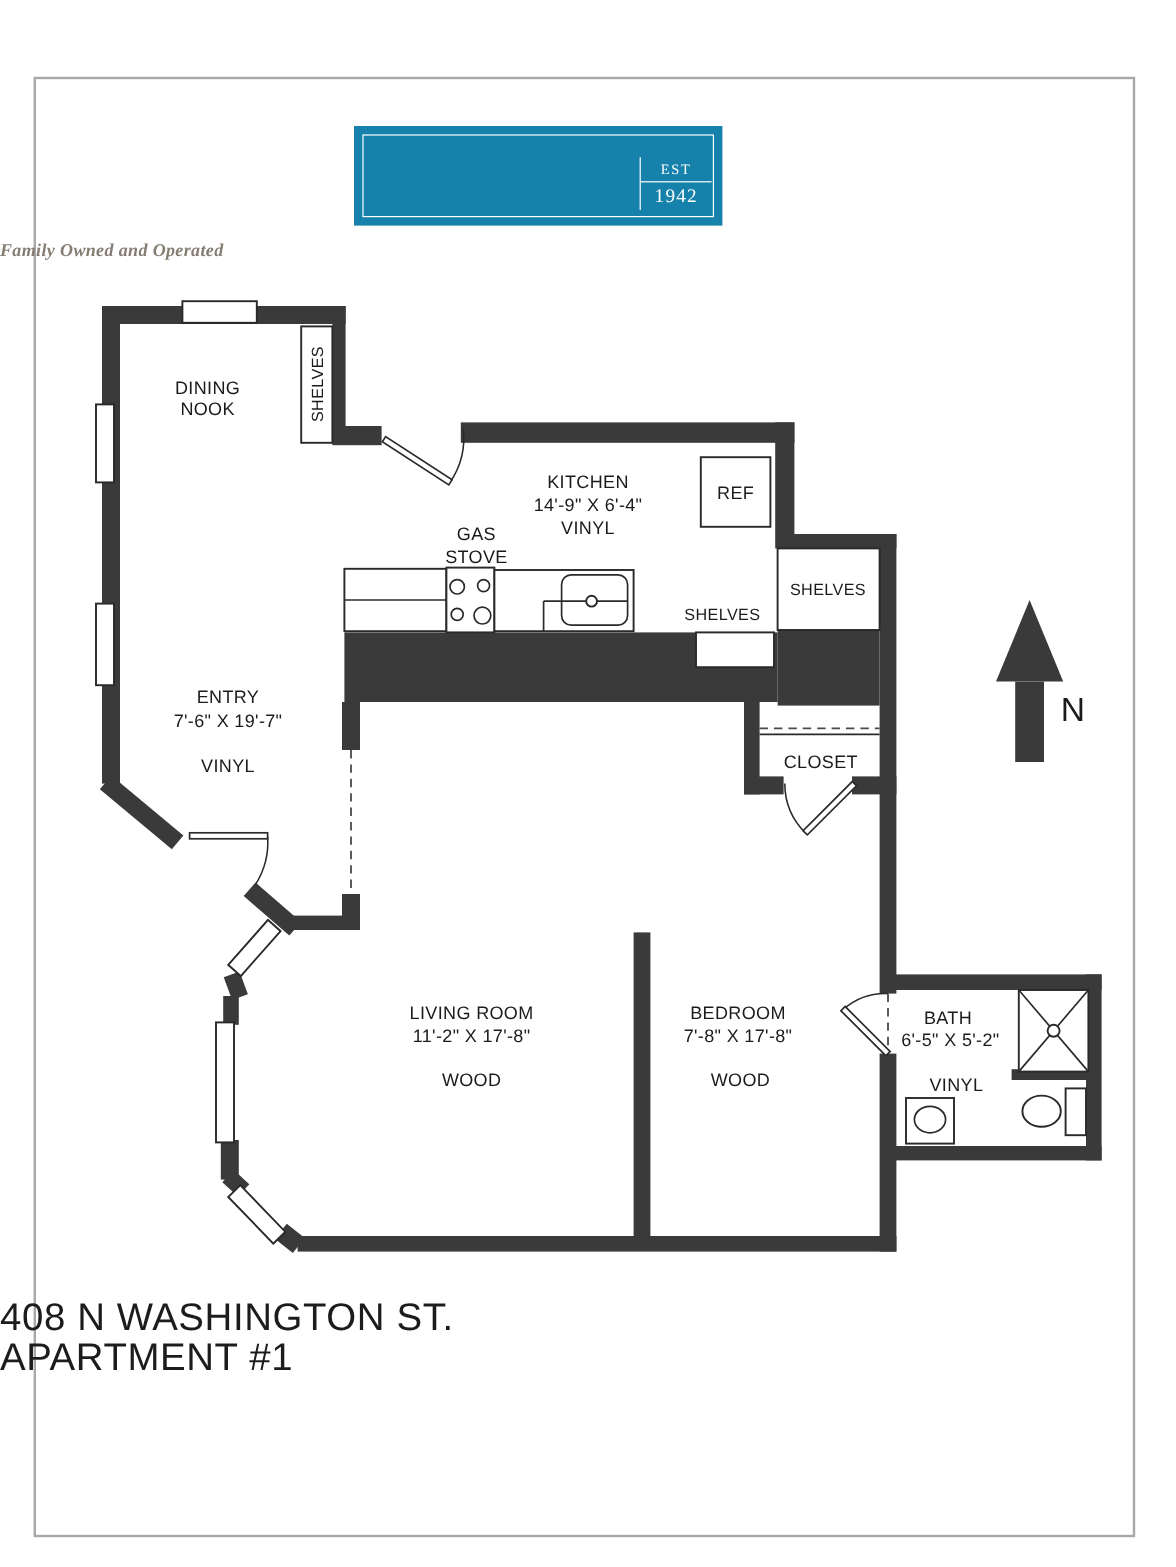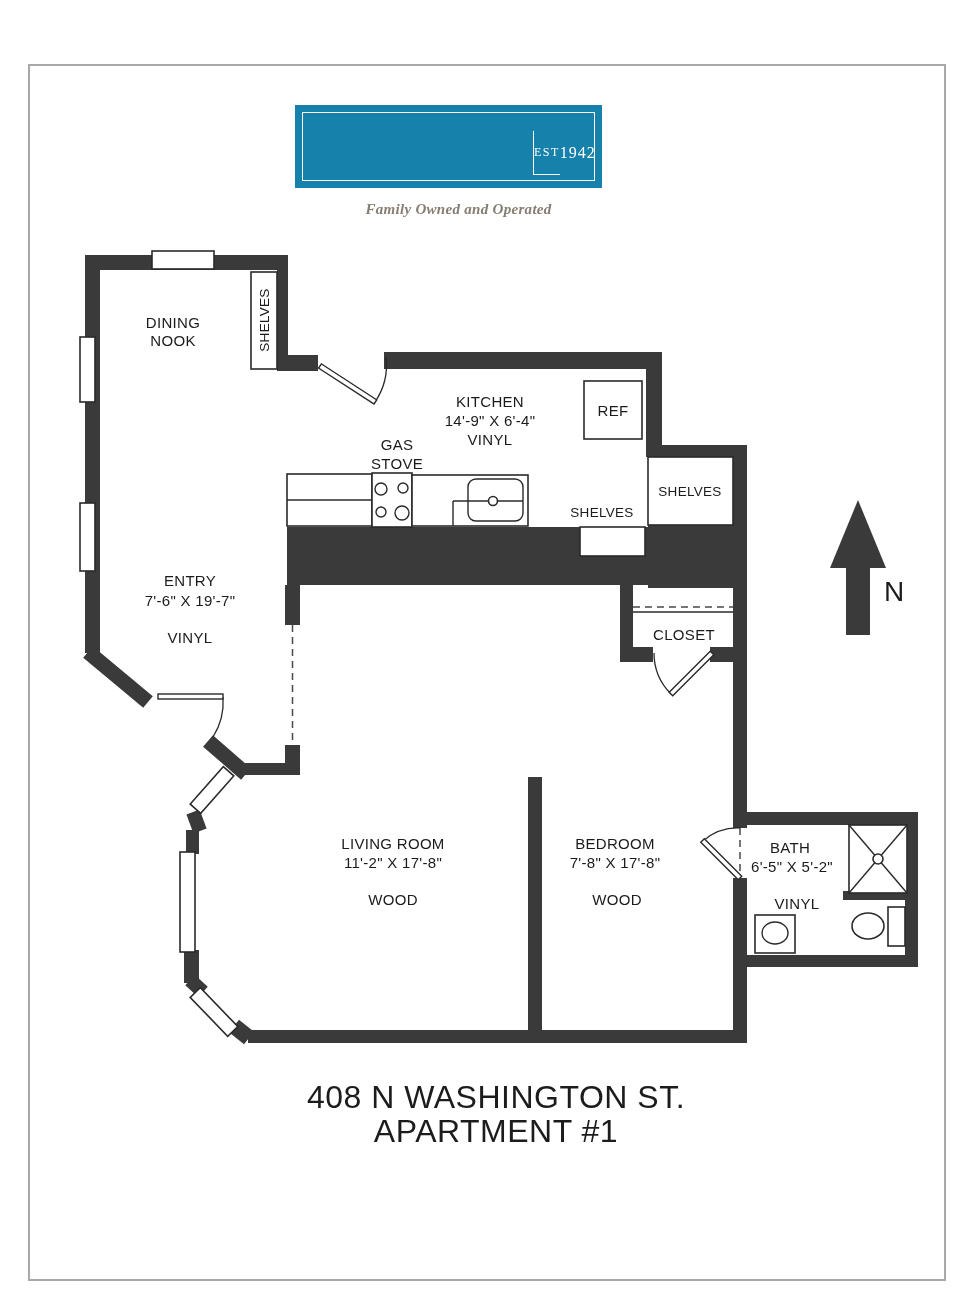--- a/index.html
+++ b/index.html
@@ -14,54 +14,54 @@
   }
   
   .logo{position:absolute;left:295px;top:105px;width:307px;height:83px;background:var(--brand);}
   .logo-frame{position:absolute;left:7px;top:7px;right:7px;bottom:7px;border:1.5px solid #ffffff;}
   .logo-name{
     position:absolute;left:20px;top:50%;transform:translateY(-54%);
     font-family:"Liberation Serif", serif;font-size:29px;color:#ffffff;letter-spacing:.5px;white-space:nowrap;
   }
   .logo-est{
     position:absolute;right:9px;top:26px;width:59px;height:44px;
-    border-left:1.5px solid #ffffff;display:flex;flex-direction:row;
+    border-left:1.5px solid #ffffff;display:flex;flex-direction:column;
   }
   .logo-est .est{
     flex:1;display:flex;align-items:center;justify-content:center;
     font-family:"Liberation Serif", serif;font-size:12px;letter-spacing:1.5px;color:#fff;
     border-bottom:1.5px solid #ffffff;
   }
   .logo-est .year{
     flex:1.15;display:flex;align-items:center;justify-content:center;
     font-family:"Liberation Serif", serif;font-size:16px;color:#ffffff;letter-spacing:1px;
   }
   .tagline{
-    position:absolute;left:0;top:201px;width:897px;text-align:center;
+    position:absolute;left:0;top:201px;width:897px;text-align:left;
     font-family:"Liberation Serif", serif;font-style:italic;font-weight:600;
-    font-size:15px;color:#857D72;letter-spacing:.3px;padding-left:10px;
+    font-size:15px;color:#857D72;letter-spacing:.3px;
   }
   
   svg.plan{position:absolute;left:0;top:0;}
   svg.plan text{
     font-family:"Liberation Sans", sans-serif;fill:#1b1b1b;letter-spacing:.3px;
   }
   .lbl{font-size:15px;}
   .lbl-sm{font-size:13.5px;}
   .north-n{font-size:28px;}
   .fix{fill:#ffffff;stroke:#2a2a2a;stroke-width:1.6;}
   .fixline{fill:none;stroke:#2a2a2a;stroke-width:1.4;}
   .win{fill:#ffffff;stroke:#2a2a2a;stroke-width:1.6;}
   .leaf{fill:#ffffff;stroke:#2a2a2a;stroke-width:1.4;}
   .arc{fill:none;stroke:#2a2a2a;stroke-width:1.3;}
   .dash{fill:none;stroke:#4a4a4a;stroke-width:1.5;stroke-dasharray:7 5;}
   
   .addr-title{
-    position:absolute;left:0;top:1080px;width:966px;text-align:center;
-    font-size:32px;line-height:34px;color:#1c1c1c;letter-spacing:.5px;padding-left:13px;
+    position:absolute;left:0;top:1080px;width:966px;
+    font-size:32px;line-height:34px;color:#1c1c1c;letter-spacing:.5px;
   }
   .footer{position:absolute;left:20px;top:1180px;width:960px;text-align:center;color:#6E6760;}
   .footer .address{font-size:17px;margin-bottom:9px;}
   .footer .contacts{font-size:17.5px;}
   .footer .sep{color:#ADB9C6;}
 </style>
 </head>
 <body>
 
 <div class="page-border"></div>

